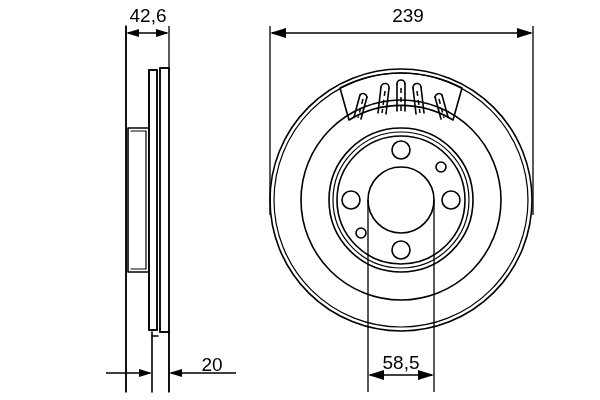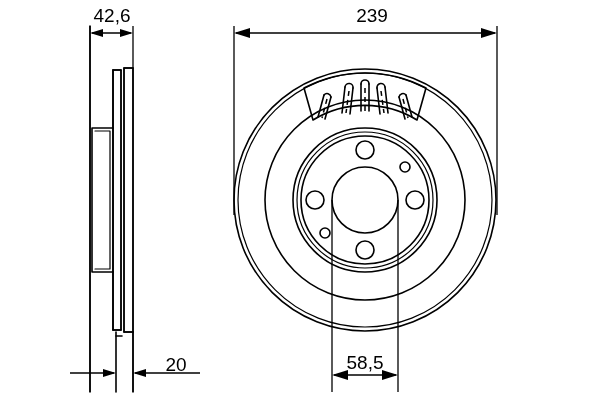--- a/index.html
+++ b/index.html
@@ -12,20 +12,21 @@
     width: 600px;
     height: 400px;
     overflow: hidden;
     font-family: "Liberation Sans", sans-serif;
   }
   #drawing-root {
     position: relative;
     width: 520px;
     height: 400px;
     background: #ffffff;
+    margin-left: 36px;
   }
   svg#technical-drawing {
     display: block;
     width: 600px;
     height: 400px;
   }
   .dim-text {
     font-family: "Liberation Sans", sans-serif;
     font-size: 19px;
     fill: #000000;

